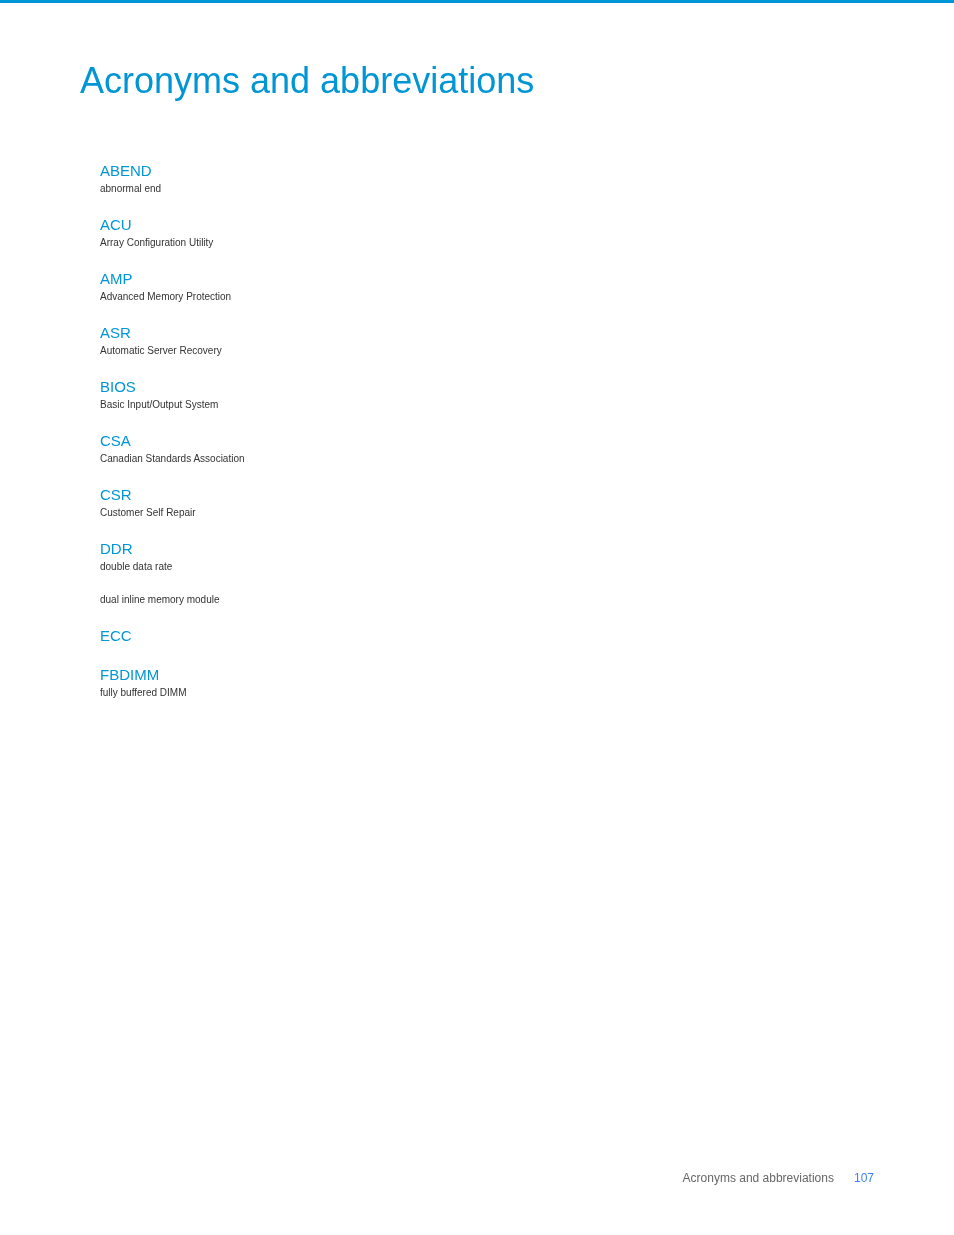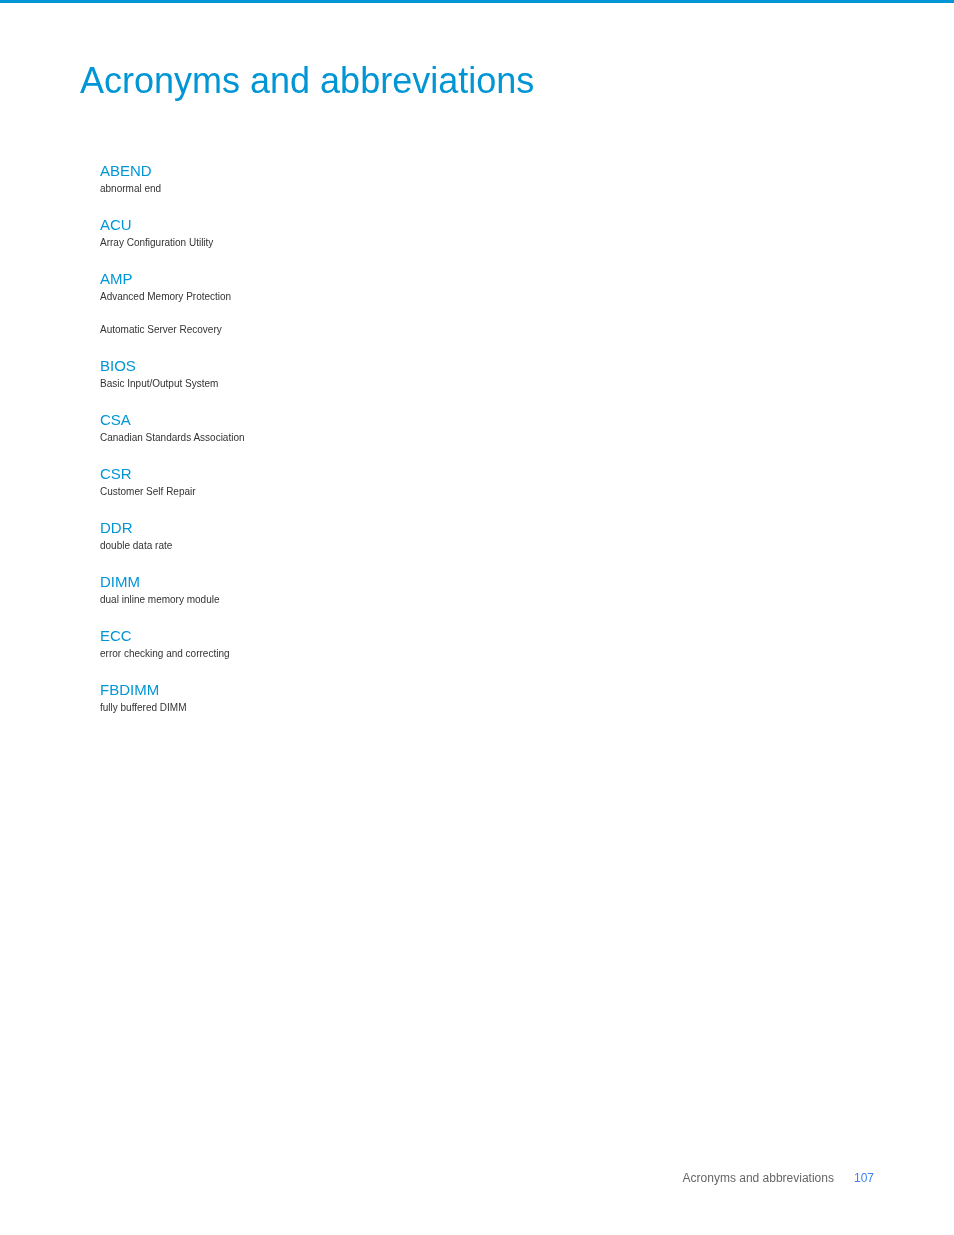--- a/index.html
+++ b/index.html
@@ -97,45 +97,44 @@
       </div>
       <div class="acronym-entry">
         <div class="acronym-term">ACU</div>
         <div class="acronym-definition">Array Configuration Utility</div>
       </div>
       <div class="acronym-entry">
         <div class="acronym-term">AMP</div>
         <div class="acronym-definition">Advanced Memory Protection</div>
       </div>
       <div class="acronym-entry">
+        <div class="acronym-term">ASR</div>
         <div class="acronym-definition">Automatic Server Recovery</div>
       </div>
       <div class="acronym-entry">
         <div class="acronym-term">BIOS</div>
         <div class="acronym-definition">Basic Input/Output System</div>
       </div>
       <div class="acronym-entry">
         <div class="acronym-term">CSA</div>
         <div class="acronym-definition">Canadian Standards Association</div>
       </div>
       <div class="acronym-entry">
         <div class="acronym-term">CSR</div>
         <div class="acronym-definition">Customer Self Repair</div>
       </div>
       <div class="acronym-entry">
         <div class="acronym-term">DDR</div>
         <div class="acronym-definition">double data rate</div>
       </div>
       <div class="acronym-entry">
-        <div class="acronym-term">DIMM</div>
         <div class="acronym-definition">dual inline memory module</div>
       </div>
       <div class="acronym-entry">
         <div class="acronym-term">ECC</div>
-        <div class="acronym-definition">error checking and correcting</div>
       </div>
       <div class="acronym-entry">
         <div class="acronym-term">FBDIMM</div>
         <div class="acronym-definition">fully buffered DIMM</div>
       </div>
     </div>
 
   <div class="page-footer">
     <span class="footer-text">Acronyms and abbreviations</span>
     <span class="footer-page">107</span>

